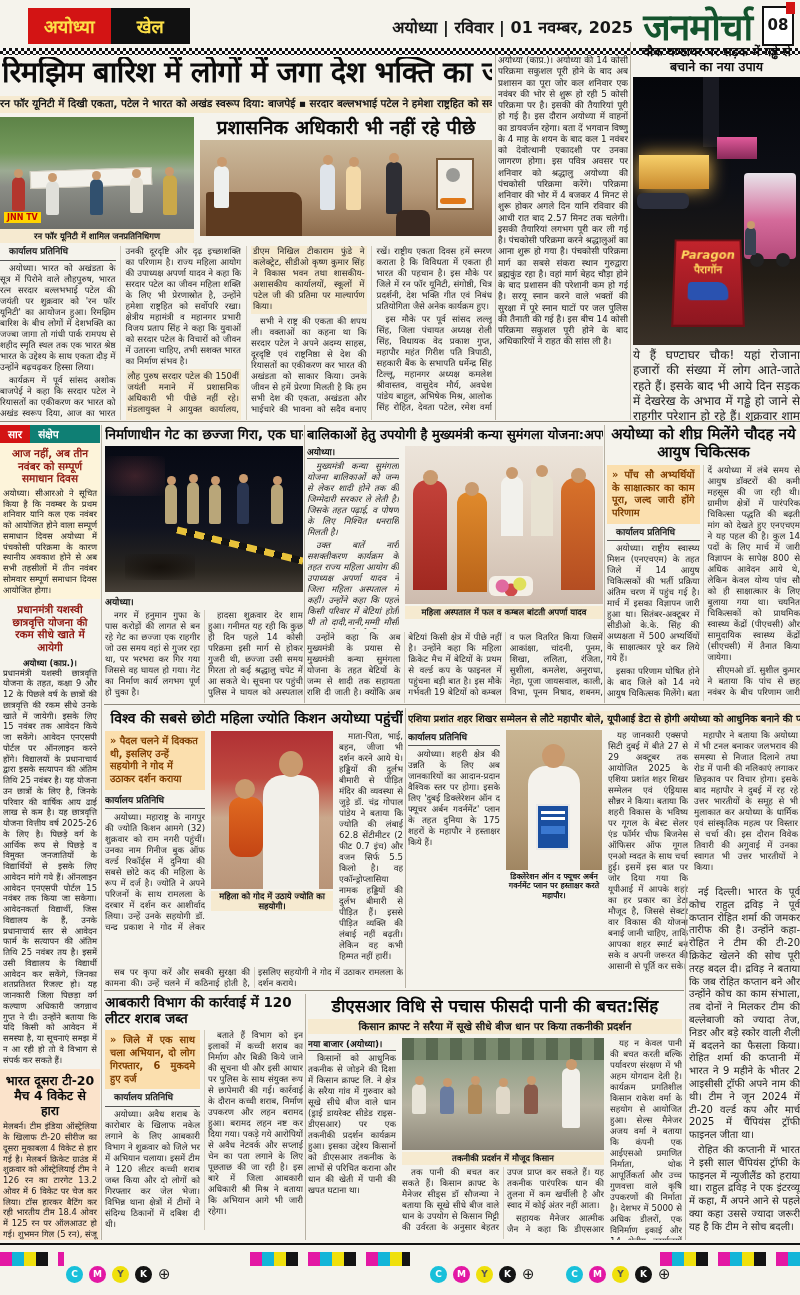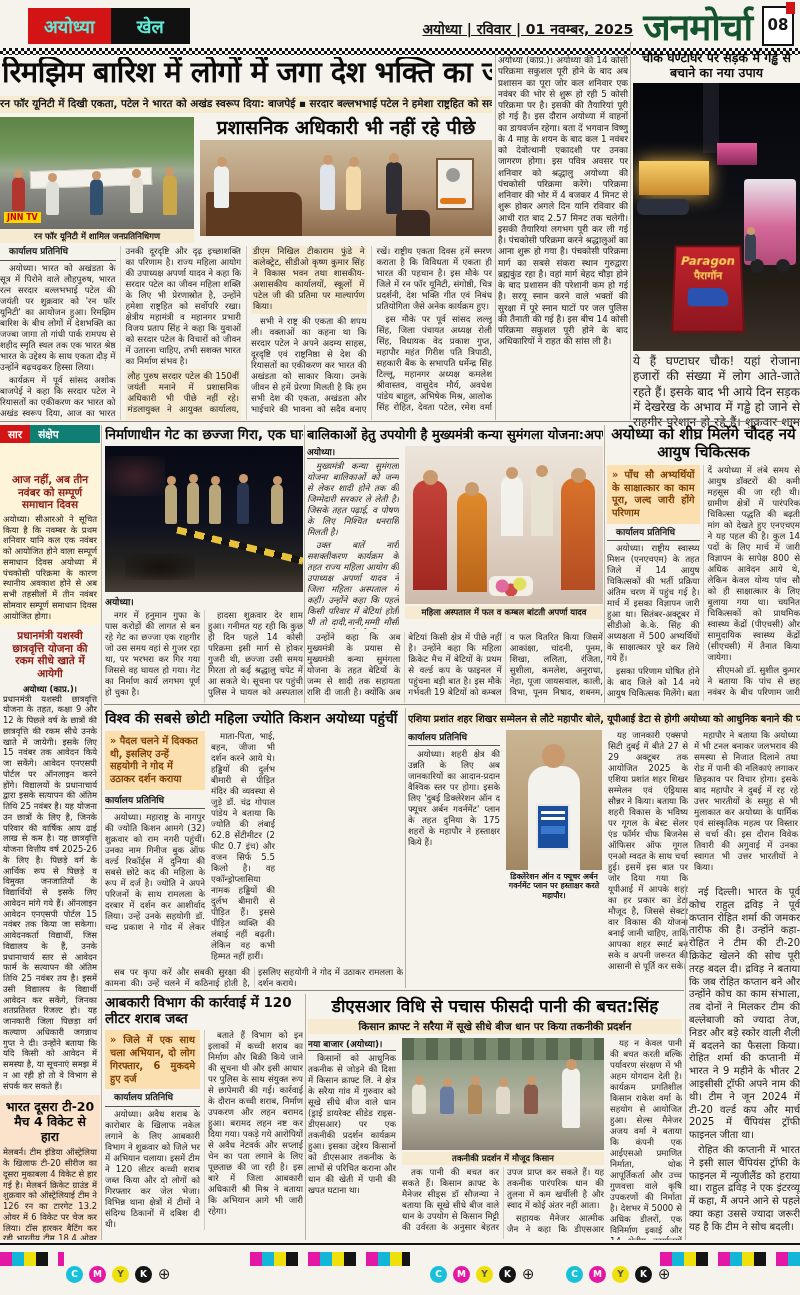--- a/index.html
+++ b/index.html
@@ -14,21 +14,21 @@
   .byline{font-weight:bold;font-size:9px;border-bottom:1px solid #555;padding-bottom:2px;margin:0 0 3px;text-indent:0;}
   .hl-box{background:#fbdfae;color:#7c3d00;font-weight:bold;font-size:9.8px;line-height:1.3;padding:4px 5px;margin-bottom:3px;break-inside:avoid;}
   .cap{font-size:8.4px;font-weight:bold;text-align:center;line-height:1.2;}
   .cream{background:#f6ead0;}
   .cols2{columns:2;column-gap:8px;column-rule:1px solid #cfc9ba;}
   .cols3{columns:3;column-gap:8px;column-rule:1px solid #cfc9ba;}
   .cols4{columns:4;column-gap:10px;column-rule:1px solid #cfc9ba;}
   .clip{overflow:hidden;}
   .nowrap{white-space:nowrap;}
   
-  .tab{display:inline-block;font-weight:bold;color:#5eead4;font-size:18px;padding:6px 16px;}
+  .tab{display:inline-block;font-weight:bold;color:#fde047;font-size:18px;padding:6px 16px;}
   .checker{background-image:repeating-conic-gradient(#141414 0% 25%,#f8f8f8 0% 50%);background-size:6px 6px;}
   .masthead{font-weight:900;font-size:37px;letter-spacing:-1px;color:#14532d;line-height:1;}
   .pageno{position:relative;width:28px;height:36px;border:2px solid #111;background:#fff;text-align:center;font-weight:bold;font-size:15px;line-height:34px;}
   .pageno .flag{position:absolute;top:-6px;right:-3px;width:9px;height:12px;background:#d31414;}
   
   .h-lead{font-weight:900;font-size:29px;line-height:1.05;letter-spacing:-0.5px;color:#0b0b0b;}
   .h-sub{font-weight:bold;font-size:10.4px;text-align:center;line-height:15px;}
   .h2{font-weight:900;color:#0d0d0d;}
   .person{position:absolute;border-radius:6px 6px 2px 2px;}
   .head{position:absolute;border-radius:50%;background:#c99a6e;}
@@ -40,21 +40,21 @@
 </head>
 <body>
 
 <div class="page">
 
   <div class="abs" style="left:28px;top:8px;display:flex;">
     <div class="tab" style="background:#d31414;">अयोध्या</div>
     <div class="tab" style="background:#111;padding:6px 26px;">खेल</div>
   </div>
   <div class="abs" style="right:6px;top:6px;display:flex;align-items:flex-end;gap:10px;">
-    <div style="font-size:14px;font-weight:bold;padding-bottom:8px;text-decoration:underline;">अयोध्या | रविवार | 01 नवम्बर, 2025</div>
+    <div style="font-size:16px;font-weight:bold;padding-bottom:8px;">अयोध्या | रविवार | 01 नवम्बर, 2025</div>
     <div class="masthead">जनमोर्चा</div>
     <div class="pageno">
       <span class="flag"></span>
       <span>08</span>
     </div>
   </div>
   <div class="abs checker" style="left:0;top:48px;width:800px;height:7px;"></div>
 
   <div class="abs h-lead nowrap clip" style="left:2px;top:57px;width:490px;">रिमझिम बारिश में लोगों में जगा देश भक्ति का जज्बा</div>
   <div class="abs h-sub cream nowrap clip" style="left:0;top:96px;width:492px;height:17px;">रन फॉर यूनिटी में दिखी एकता, पटेल ने भारत को अखंड स्वरूप दिया: बाजपेई ▪ सरदार बल्लभभाई पटेल ने हमेशा राष्ट्रहित को सर्वोपरि रखा: अपर्णा यादव</div>
@@ -99,21 +99,21 @@
     <p>कार्यक्रम में पूर्व सांसद अशोक बाजपेई ने कहा कि सरदार पटेल ने रियासतों का एकीकरण कर भारत को अखंड स्वरूप दिया, आज का भारत उनकी दूरदृष्टि और दृढ़ इच्छाशक्ति का परिणाम है। राज्य महिला आयोग की उपाध्यक्ष अपर्णा यादव ने कहा कि सरदार पटेल का जीवन महिला शक्ति के लिए भी प्रेरणास्रोत है, उन्होंने हमेशा राष्ट्रहित को सर्वोपरि रखा। क्षेत्रीय महामंत्री व महानगर प्रभारी विजय प्रताप सिंह ने कहा कि युवाओं को सरदार पटेल के विचारों को जीवन में उतारना चाहिए, तभी सशक्त भारत का निर्माण संभव है।</p>
     <p class="cream" style="text-indent:0;padding:2px;">लौह पुरुष सरदार पटेल की 150वीं जयंती मनाने में प्रशासनिक अधिकारी भी पीछे नहीं रहे। मंडलायुक्त ने आयुक्त कार्यालय, डीएम निखिल टीकाराम फुंडे ने कलेक्ट्रेट, सीडीओ कृष्ण कुमार सिंह ने विकास भवन तथा शासकीय-अशासकीय कार्यालयों, स्कूलों में पटेल जी की प्रतिमा पर माल्यार्पण किया।</p>
     <p>सभी ने राष्ट्र की एकता की शपथ ली। वक्ताओं का कहना था कि सरदार पटेल ने अपने अदम्य साहस, दूरदृष्टि एवं राष्ट्रनिष्ठा से देश की रियासतों का एकीकरण कर भारत की अखंडता को साकार किया। उनके जीवन से हमें प्रेरणा मिलती है कि हम सभी देश की एकता, अखंडता और भाईचारे की भावना को सदैव बनाए रखें। राष्ट्रीय एकता दिवस हमें स्मरण कराता है कि विविधता में एकता ही भारत की पहचान है। इस मौके पर जिले में रन फॉर यूनिटी, संगोष्ठी, चित्र प्रदर्शनी, देश भक्ति गीत एवं निबंध प्रतियोगिता जैसे अनेक कार्यक्रम हुए।</p>
     <p>इस मौके पर पूर्व सांसद लल्लू सिंह, जिला पंचायत अध्यक्ष रोली सिंह, विधायक वेद प्रकाश गुप्त, महापौर महंत गिरीश पति त्रिपाठी, सहकारी बैंक के सभापति धर्मेन्द्र सिंह टिल्लू, महानगर अध्यक्ष कमलेश श्रीवास्तव, वासुदेव मौर्य, अवधेश पांडेय बाहुल, अभिषेक मिश्र, आलोक सिंह रोहित, देवता पटेल, रमेश वर्मा सहित बड़ी संख्या में अभिभाषक, व्यापारी, छात्र-छात्राएं व प्रबुद्ध जन मौजूद रहे। कार्यक्रम का समापन सरदार पटेल को नमन और एकता संकल्प के साथ हुआ।</p>
   </div>
 
   <div class="abs clip" style="left:498px;top:55px;width:130px;height:365px;">
     <div class="body-txt" style="font-size:8.8px;">अयोध्या (काप्र.)। अयोध्या की 14 कोसी परिक्रमा सकुशल पूरी होने के बाद अब प्रशासन का पूरा जोर कल शनिवार एक नवंबर की भोर से शुरू हो रही 5 कोसी परिक्रमा पर है। इसकी की तैयारियां पूरी हो गई है। इस दौरान अयोध्या में वाहनों का डायवर्जन रहेगा। बता दें भगवान विष्णु के 4 माह के शयन के बाद कल 1 नवंबर को देवोत्थानी एकादशी पर उनका जागरण होगा। इस पवित्र अवसर पर शनिवार को श्रद्धालु अयोध्या की पंचकोसी परिक्रमा करेंगे। परिक्रमा शनिवार की भोर में 4 बजकर 4 मिनट से शुरू होकर अगले दिन यानि रविवार की आधी रात बाद 2.57 मिनट तक चलेगी। इसकी तैयारियां लगभग पूरी कर ली गई है। पंचकोसी परिक्रमा करने श्रद्धालुओं का आना शुरू हो गया है। पंचकोसी परिक्रमा मार्ग का सबसे संकरा स्थान गुरुद्वारा ब्रह्मकुंड रहा है। वहां मार्ग बेहद चौड़ा होने के बाद प्रशासन की परेशानी कम हो गई है। सरयू स्नान करने वाले भक्तों की सुरक्षा में पूरे स्नान घाटों पर जल पुलिस की तैनाती की गई है। इस बीच 14 कोसी परिक्रमा सकुशल पूरी होने के बाद अधिकारियों ने राहत की सांस ली है।</div>
   </div>
 
-  <div class="abs clip" style="left:633px;top:50px;width:167px;height:378px;">
+  <div class="abs clip" style="left:633px;top:44px;width:167px;height:378px;">
     <div class="h2" style="font-size:12.5px;text-align:center;line-height:1.2;">चौक घण्टाघर पर सड़क में गड्ढे से बचाने का नया उपाय</div>
     <div class="photo" style="position:relative;margin-top:3px;width:167px;height:268px;background:linear-gradient(180deg,#05060a 0%,#0d0f16 40%,#231d16 75%,#3a3128 100%);">
       <div class="abs" style="left:70px;top:0;width:16px;height:70px;background:#191a22;"></div>
       <div class="abs" style="left:6px;top:78px;width:70px;height:34px;background:linear-gradient(180deg,#f7d06a,#c98a2e);box-shadow:0 0 18px #e8b24a;"></div>
       <div class="abs" style="left:84px;top:60px;width:40px;height:22px;background:linear-gradient(180deg,#e05a9a,#8a2a5a);"></div>
       <div class="abs" style="left:4px;top:116px;width:52px;height:16px;background:#2c2f3c;border-radius:6px;"></div>
       <div class="abs" style="right:4px;top:96px;width:52px;height:86px;background:linear-gradient(180deg,#e8e4ea 0%,#d46a9a 55%,#b44a7a 100%);border-radius:4px;">
         <div class="abs" style="left:6px;bottom:-8px;width:14px;height:14px;border-radius:50%;background:#222;"></div>
         <div class="abs" style="right:6px;bottom:-8px;width:14px;height:14px;border-radius:50%;background:#222;"></div>
       </div>
@@ -134,21 +134,21 @@
   <div class="vr" style="left:495px;top:55px;height:365px;"></div>
   <div class="vr" style="left:630px;top:42px;height:378px;"></div>
   <div class="hrr" style="left:0;top:421px;width:800px;background:#8f897b;"></div>
 
   <div class="abs clip" style="left:0;top:425px;width:100px;height:815px;">
     <div style="display:flex;">
       <div style="background:#d31414;color:#fff;font-weight:bold;font-size:10.5px;padding:2px 8px;">सार</div>
       <div style="background:#0f7f74;color:#fff;font-weight:bold;font-size:10.5px;padding:2px 8px;flex:1;">संक्षेप</div>
     </div>
     <div style="background:#fdf4da;padding:4px 3px;">
-      <div style="color:#8e1a12;font-weight:bold;font-size:10.5px;line-height:1.2;text-align:center;margin-bottom:3px;margin-top:26px;">आज नहीं, अब तीन नवंबर को सम्पूर्ण समाधान दिवस</div>
+      <div style="color:#8e1a12;font-weight:bold;font-size:10.5px;line-height:1.2;text-align:center;margin-bottom:3px;">आज नहीं, अब तीन नवंबर को सम्पूर्ण समाधान दिवस</div>
       <div class="body-txt" style="font-size:8.4px;">अयोध्या। सीआरओ ने सूचित किया है कि नवम्बर के प्रथम शनिवार यानि कल एक नवंबर को आयोजित होने वाला सम्पूर्ण समाधान दिवस अयोध्या में पंचकोसी परिक्रमा के कारण स्थानीय अवकाश होने से अब सभी तहसीलों में तीन नवंबर सोमवार सम्पूर्ण समाधान दिवस आयोजित होगा।</div>
     </div>
     <div style="padding:4px 3px;">
       <div style="color:#8e1a12;font-weight:bold;font-size:10.5px;line-height:1.2;text-align:center;margin-bottom:3px;">प्रधानमंत्री यशस्वी छात्रवृत्ति योजना की रकम सीधे खाते में आयेगी</div>
       <div style="text-align:center;font-weight:bold;font-size:8.4px;">अयोध्या (काप्र.)।</div>
       <div class="body-txt" style="font-size:8.4px;">प्रधानमंत्री यशस्वी छात्रवृत्ति योजना के तहत, कक्षा 9 और 12 के पिछले वर्ष के छात्रों की छात्रवृत्ति की रकम सीधे उनके खाते में जायेगी। इसके लिए 15 नवंबर तक आवेदन किये जा सकेंगे। आवेदन एनएसपी पोर्टल पर ऑनलाइन करने होंगे। विद्यालयों के प्रधानाचार्य द्वारा इसके सत्यापन की अंतिम तिथि 25 नवंबर है। यह योजना उन छात्रों के लिए है, जिनके परिवार की वार्षिक आय ढाई लाख से कम है। यह छात्रवृत्ति योजना वित्तीय वर्ष 2025-26 के लिए है। पिछड़े वर्ग के आर्थिक रूप से पिछड़े व विमुक्त जनजातियों के विद्यार्थियों से इसके लिए आवेदन मांगे गये हैं। ऑनलाइन आवेदन एनएसपी पोर्टल 15 नवंबर तक किया जा सकेगा। आवेदनकर्ता विद्यार्थी, जिस विद्यालय के हैं, उनके प्रधानाचार्य स्तर से आवेदन फार्म के सत्यापन की अंतिम तिथि 25 नवंबर तय है। इसमें उसी विद्यालय के विद्यार्थी आवेदन कर सकेंगे, जिनका शतप्रतिशत रिजल्ट हो। यह जानकारी जिला पिछड़ा वर्ग कल्याण अधिकारी जगन्नाथ गुप्त ने दी। उन्होंने बताया कि यदि किसी को आवेदन में समस्या है, या सूचनाएं समझ में न आ रही हो तो वे विभाग से संपर्क कर सकते हैं।</div>
     </div>
     <div style="background:#fbe3cb;padding:4px 3px;">
       <div class="h2" style="font-size:12.5px;text-align:center;line-height:1.2;margin-bottom:3px;">भारत दूसरा टी-20 मैच 4 विकेट से हारा</div>
       <div class="body-txt" style="font-size:8.4px;">मेलबर्न। टीम इंडिया ऑस्ट्रेलिया के खिलाफ टी-20 सीरीज का दूसरा मुकाबला 4 विकेट से हार गई है। मेलबर्न क्रिकेट ग्राउंड में शुक्रवार को ऑस्ट्रेलियाई टीम ने 126 रन का टारगेट 13.2 ओवर में 6 विकेट पर चेज कर लिया। टॉस हारकर बैटिंग कर रही भारतीय टीम 18.4 ओवर में 125 रन पर ऑलआउट हो गई। शुभमन गिल (5 रन), संजू सैमसन (2 रन), तिलक वर्मा (जीरो) और सूर्यकुमार यादव (एक रन) पावरप्ले के अंदर पवेलियन लौट गए। ऐसे में अभिषेक शर्मा ने हर्षित राणा के साथ अर्धशतकीय साझेदारी करके स्कोर 125 तक पहुंचाया। अभिषेक ने 37 बॉल पर 68 रन बनाए। 9 बल्लेबाज दहाई का आंकड़ा भी नहीं छू सके। ऑस्ट्रेलिया से जोश हेजलवुड ने 3 विकेट झटके। जेवियर बार्टलेट और नाथन एलिस को 2-2 विकेट मिले। एक विकेट स्टोयनिस को मिला। 2 बैटर्स रनआउट हुए।</div>
@@ -222,28 +222,37 @@
       <p class="byline">कार्यालय प्रतिनिधि</p>
       <p>अयोध्या। राष्ट्रीय स्वास्थ्य मिशन (एनएचएम) के तहत जिले में 14 आयुष चिकित्सकों की भर्ती प्रक्रिया अंतिम चरण में पहुंच गई है। मार्च में इसका विज्ञापन जारी हुआ था। सितंबर-अक्टूबर में सीडीओ के.के. सिंह की अध्यक्षता में 500 अभ्यर्थियों के साक्षात्कार पूरे कर लिये गये हैं।</p>
       <p>इसका परिणाम घोषित होने के बाद जिले को 14 नये आयुष चिकित्सक मिलेंगे। बता दें अयोध्या में लंबे समय से आयुष डॉक्टरों की कमी महसूस की जा रही थी। ग्रामीण क्षेत्रों में पारंपरिक चिकित्सा पद्धति की बढ़ती मांग को देखते हुए एनएचएम ने यह पहल की है। कुल 14 पदों के लिए मार्च में जारी विज्ञापन के सापेक्ष 800 से अधिक आवेदन आये थे, लेकिन केवल योग्य पांच सौ को ही साक्षात्कार के लिए बुलाया गया था। चयनित चिकित्सकों को प्राथमिक स्वास्थ्य केंद्रों (पीएचसी) और सामुदायिक स्वास्थ्य केंद्रों (सीएचसी) में तैनात किया जायेगा।</p>
       <p>सीएमओ डॉ. सुशील कुमार ने बताया कि पांच से छह नवंबर के बीच परिणाम जारी करने का प्रयास हो रहा है। इन नियुक्तियों से स्वास्थ्य विभाग, खासकर ब्लॉक स्तर और राष्ट्रीय बाल स्वास्थ्य कार्यक्रम जैसी योजनाओं को मजबूती मिलेगी। जिले में आयुष सेवाओं का विस्तार होगा। ग्रामीण मरीजों को आधुनिक चिकित्सा के साथ-साथ पारंपरिक चिकित्सा सुविधाएं भी आसानी से उपलब्ध होंगी।</p>
     </div>
   </div>
 
   <div class="hrr" style="left:104px;top:704px;width:696px;background:#8f897b;"></div>
 
   <div class="abs clip" style="left:105px;top:708px;width:298px;height:280px;">
-    <div class="h2 nowrap clip" style="font-size:14px;text-align:left;">विश्व की सबसे छोटी महिला ज्योति किशन अयोध्या पहुंचीं</div>
+    <div class="h2 nowrap clip" style="font-size:14px;text-align:right;">विश्व की सबसे छोटी महिला ज्योति किशन अयोध्या पहुंचीं</div>
     <div style="display:flex;gap:6px;margin-top:4px;">
       <div style="width:100px;">
         <div class="hl-box">» <span>पैदल चलने में दिक्कत थी, इसलिए उन्हें सहयोगी ने गोद में उठाकर दर्शन कराया</span></div>
         <div class="byline">कार्यालय प्रतिनिधि</div>
         <div class="body-txt clip" style="height:118px;">
             <p>अयोध्या। महाराष्ट्र के नागपुर की ज्योति किशन आमगे (32) शुक्रवार को राम नगरी पहुंचीं। उनका नाम गिनीज बुक ऑफ वर्ल्ड रिकॉर्ड्स में दुनिया की सबसे छोटे कद की महिला के रूप में दर्ज है। ज्योति ने अपने परिजनों के साथ रामलला के दरबार में दर्शन कर आशीर्वाद लिया। उन्हें उनके सहयोगी डॉ. चन्द्र प्रकाश ने गोद में लेकर रामलला के दर्शन कराये।</p>
           </div>
+      </div>
+      <div style="width:122px;">
+        <div class="photo" style="position:relative;width:122px;height:158px;background:linear-gradient(180deg,#b03034 0%,#c04a40 30%,#caa88c 55%,#b89478 100%);">
+          <div class="person" style="left:52px;top:44px;width:56px;height:114px;background:#f2f0ea;border-radius:20px 20px 0 0;"></div>
+          <div class="head" style="left:68px;top:20px;width:24px;height:26px;"></div>
+          <div class="person" style="left:18px;top:66px;width:34px;height:60px;background:linear-gradient(180deg,#e06a20,#c44414);border-radius:12px;"></div>
+          <div class="head" style="left:24px;top:48px;width:20px;height:20px;"></div>
+        </div>
+        <div class="cap cream" style="margin-top:2px;">महिला को गोद में उठाये ज्योति का सहयोगी।</div>
       </div>
       <div style="width:64px;" class="body-txt clip">
         <p>माता-पिता, भाई, बहन, जीजा भी दर्शन करने आये थे। हड्डियों की दुर्लभ बीमारी से पीड़ित मंदिर की व्यवस्था से जुड़े डॉ. चंद्र गोपाल पांडेय ने बताया कि ज्योति की लंबाई 62.8 सेंटीमीटर (2 फीट 0.7 इंच) और वजन सिर्फ 5.5 किलो है। वह एकॉन्ड्रोप्लासिया नामक हड्डियों की दुर्लभ बीमारी से पीड़ित हैं। इससे पीड़ित व्यक्ति की लंबाई नहीं बढ़ती। लेकिन वह कभी हिम्मत नहीं हारीं।</p>
       </div>
     </div>
     <div class="cols2 body-txt clip" style="margin-top:3px;height:64px;">
       <p>सब पर कृपा करें और सबकी सुरक्षा की कामना की। उन्हें चलने में कठिनाई होती है, इसलिए सहयोगी ने गोद में उठाकर रामलला के दर्शन कराये।</p>
     </div>
   </div>
   <div class="vr" style="left:405px;top:708px;height:280px;"></div>

